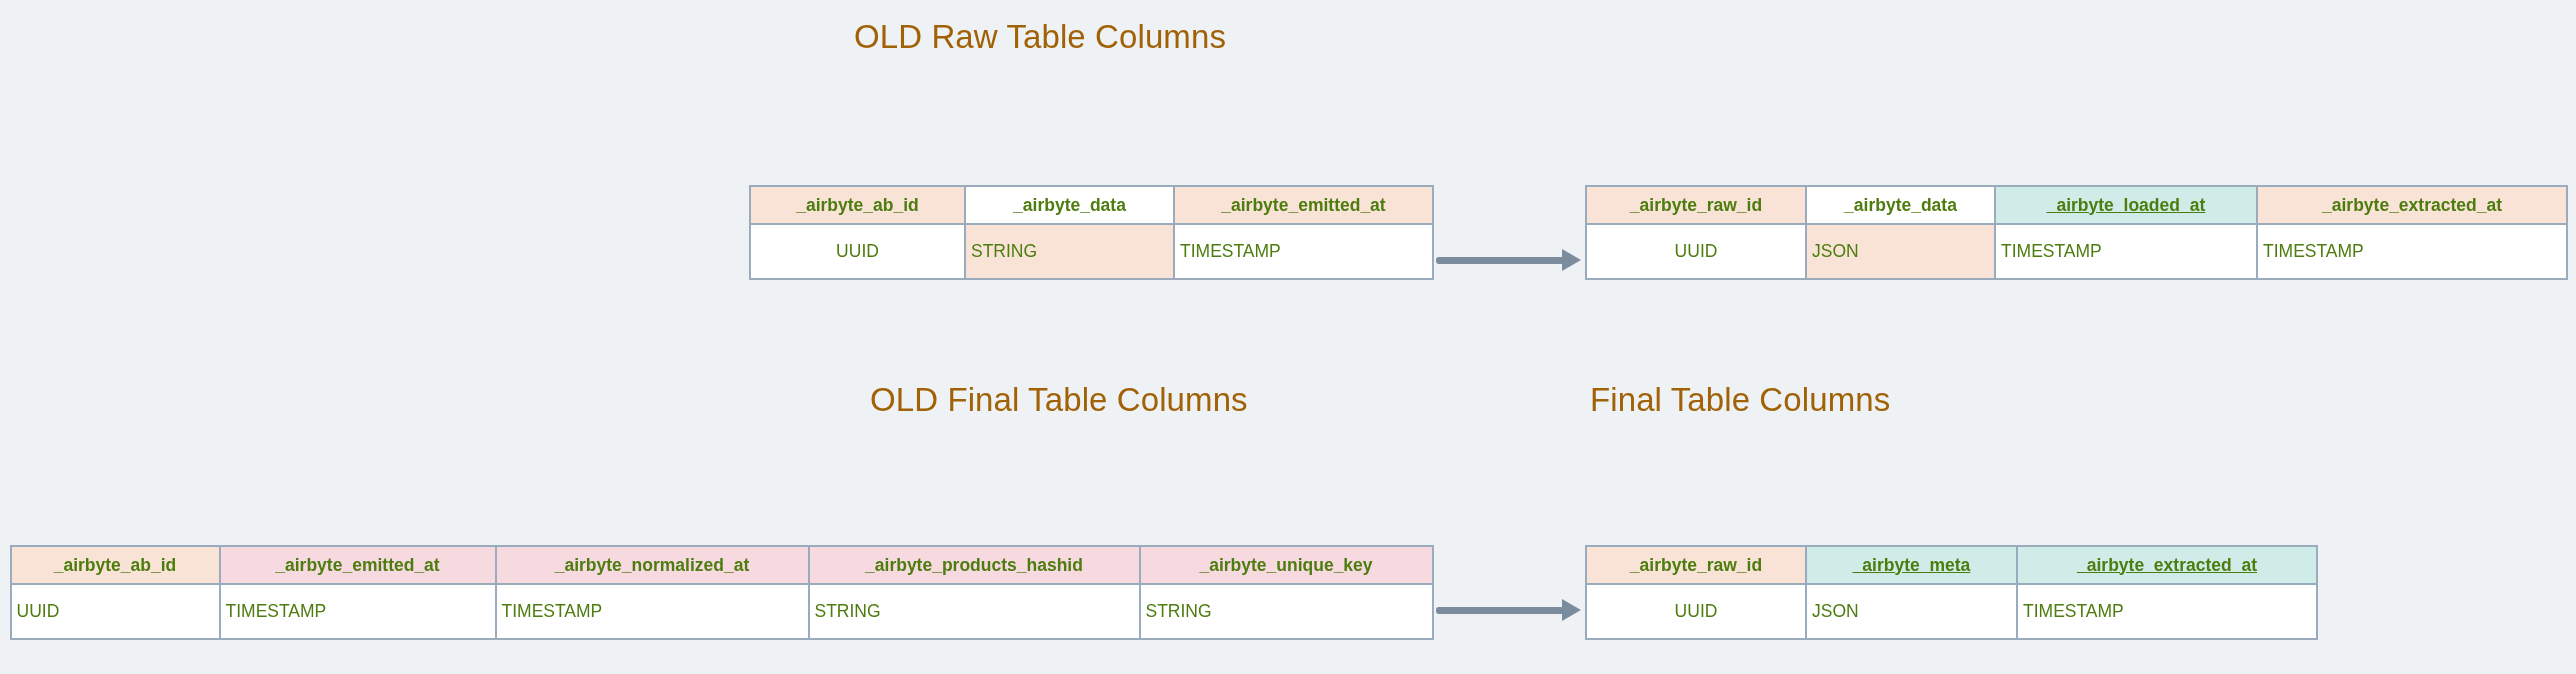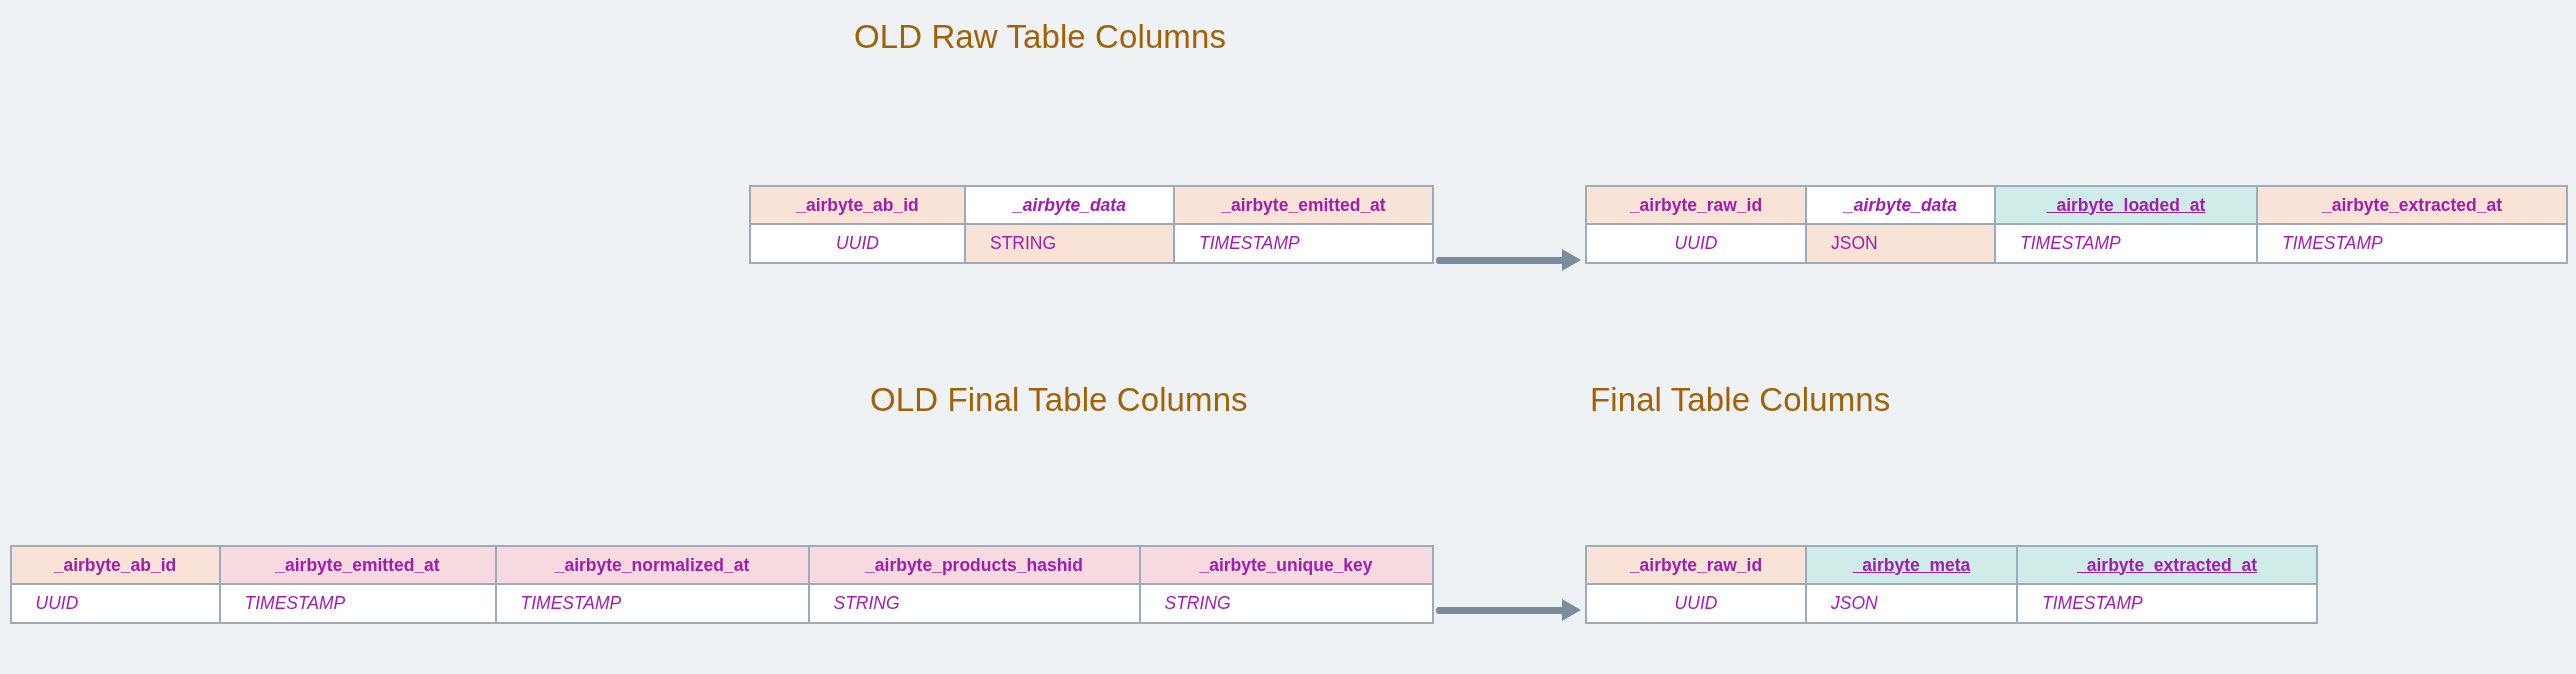--- a/index.html
+++ b/index.html
@@ -37,40 +37,40 @@
     position: absolute;
     border-collapse: collapse;
     table-layout: fixed;
     background: #ffffff;
     box-sizing: border-box;
     border: 2.2px solid #9aabbd;
   }
   .tbl td {
     border: 2.2px solid #9aabbd;
     box-sizing: border-box;
-    padding: 0 24px;
+    padding: 0 5px;
     font-size: 17.5px;
-    color: #a21caf;
+    color: #4d7c0f;
     vertical-align: middle;
     white-space: nowrap;
     overflow: hidden;
   }
   .tbl tr.head td {
     font-weight: bold;
     text-align: center;
     height: 38px;
   }
   .tbl tr.body td {
     font-weight: 400;
     text-align: left;
-    height: 39px;
+    height: 55px;
   }
   .tbl tr.body td.ctr { text-align: center; }
 
-  .c-white { background: #ffffff; font-style: italic; }
+  .c-white { background: #ffffff; }
   .c-peach { background: #f8e3d6; }
   .c-teal  { background: #cfece8; text-decoration: underline; }
   .c-pink  { background: #f7d9e0; }
 
   
   .arrow {
     position: absolute;
     height: 10.2px;
   }
   .arrow .shaft {

